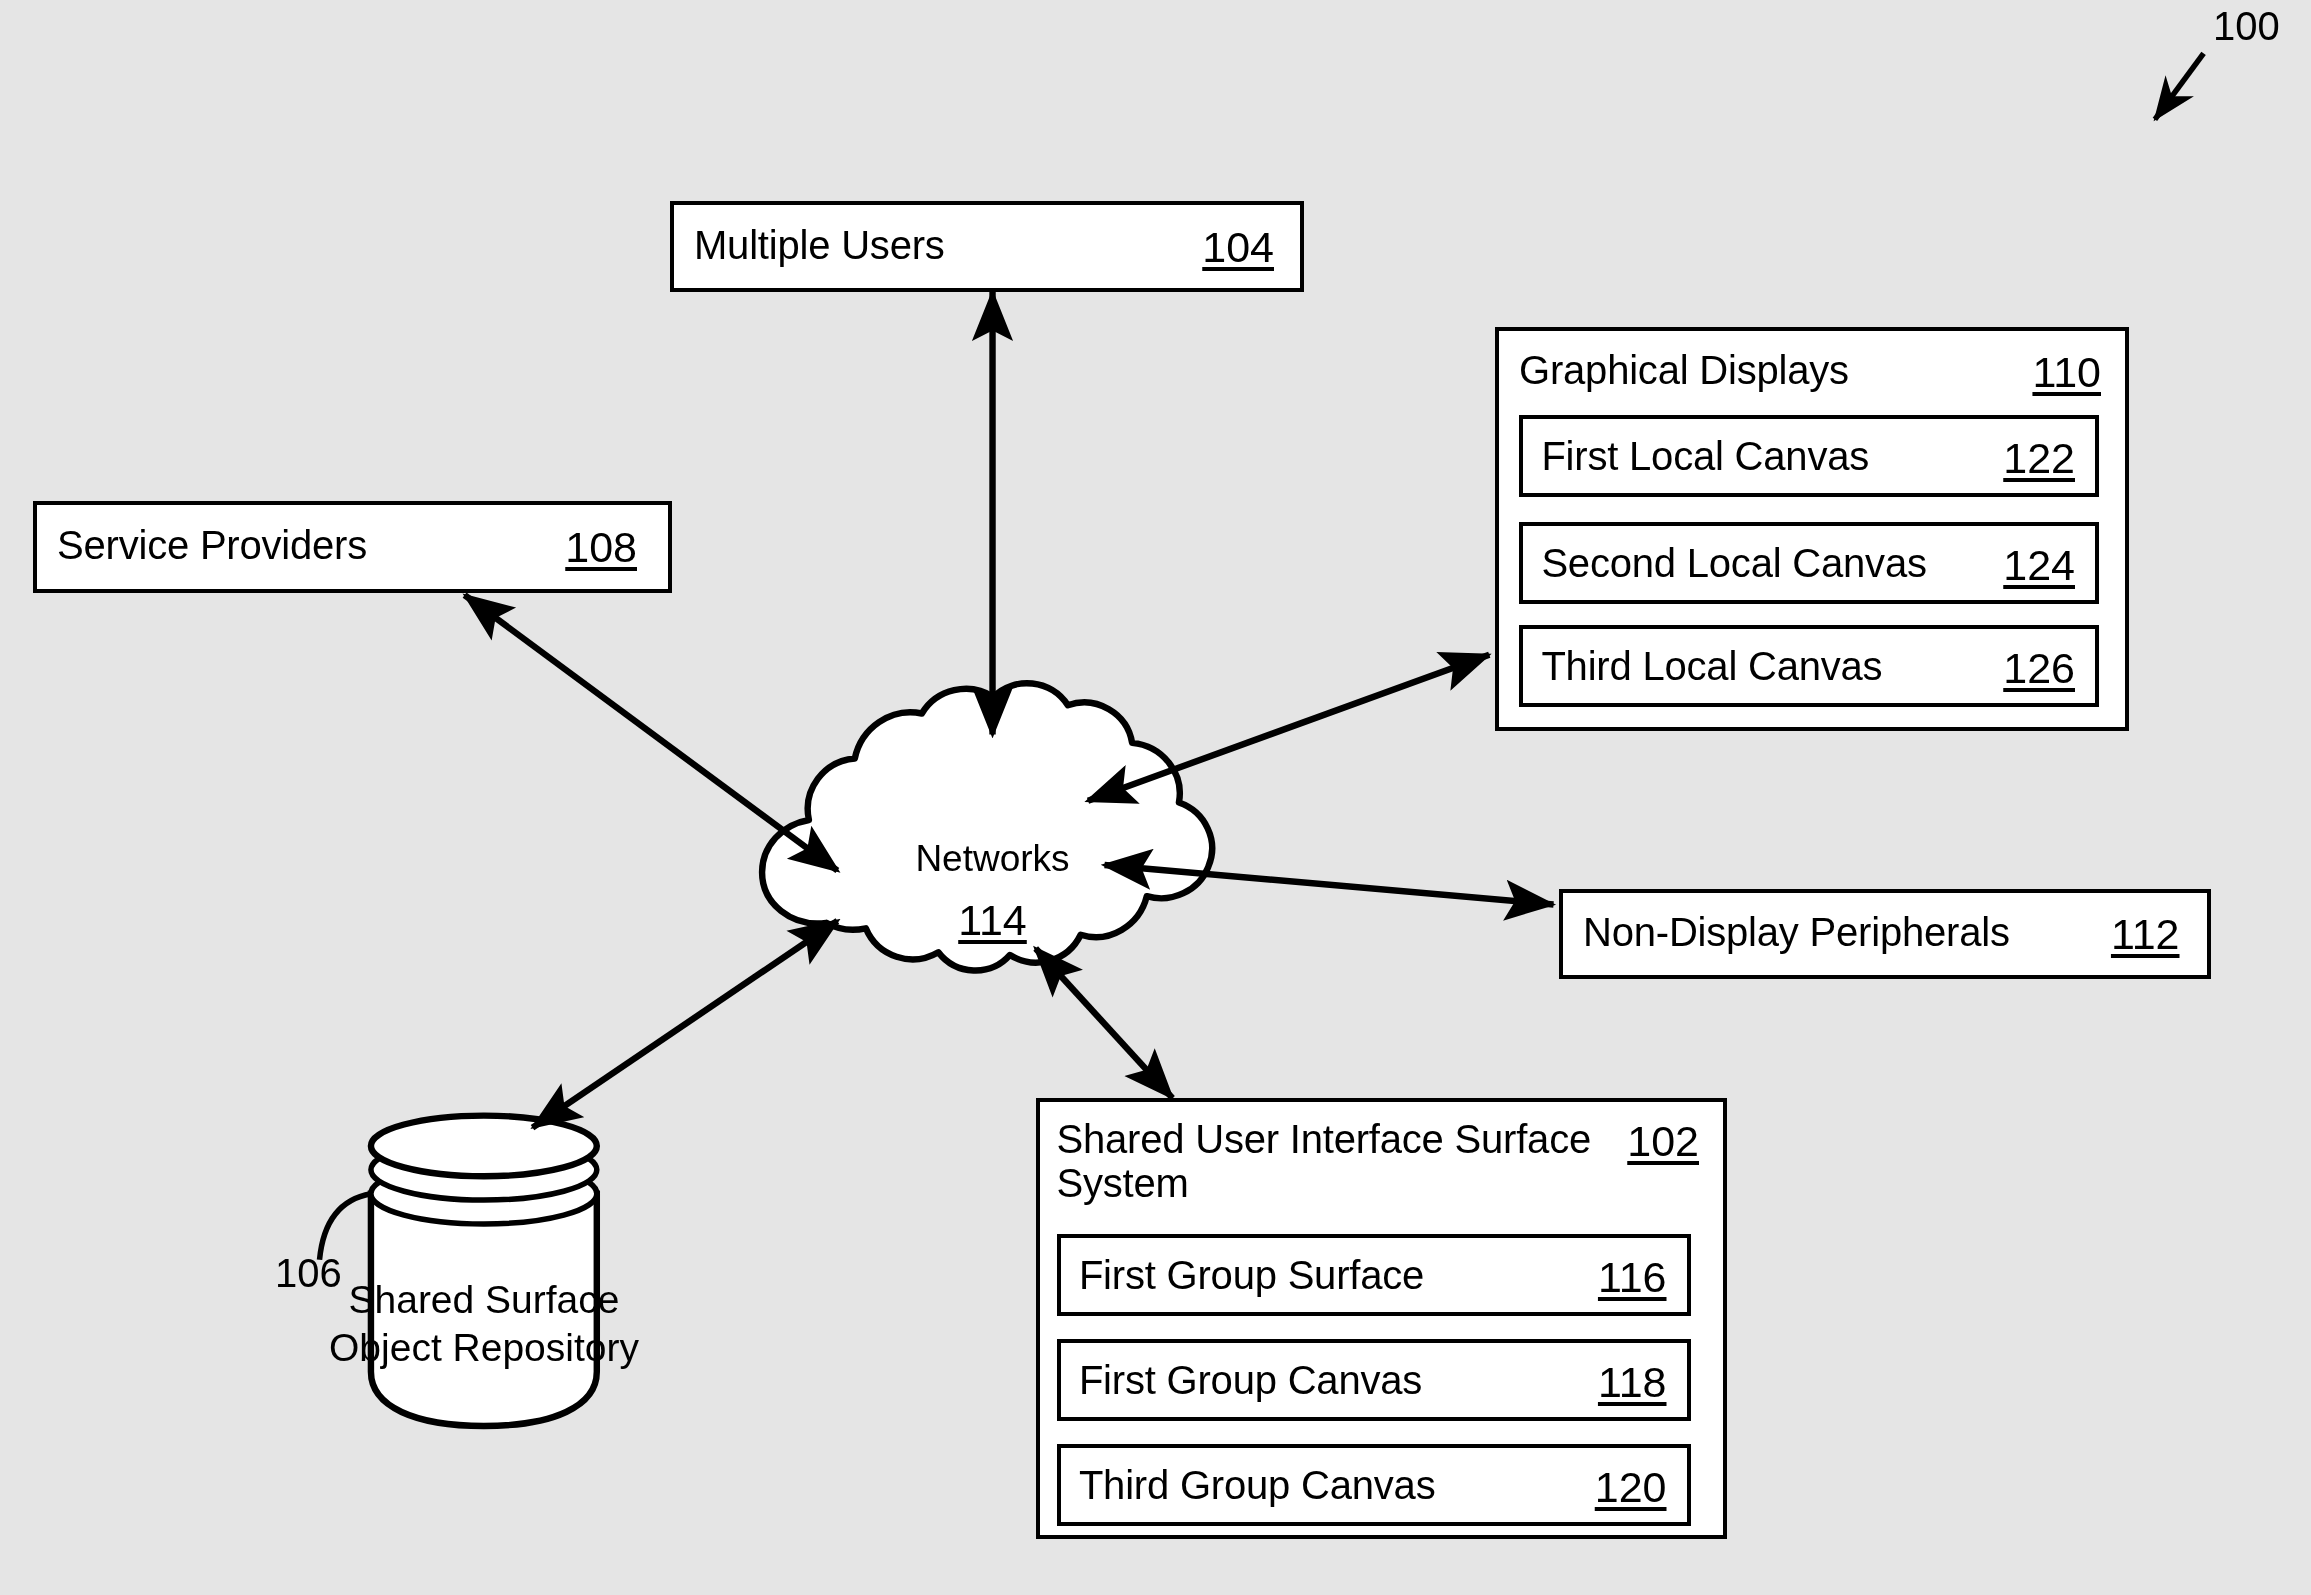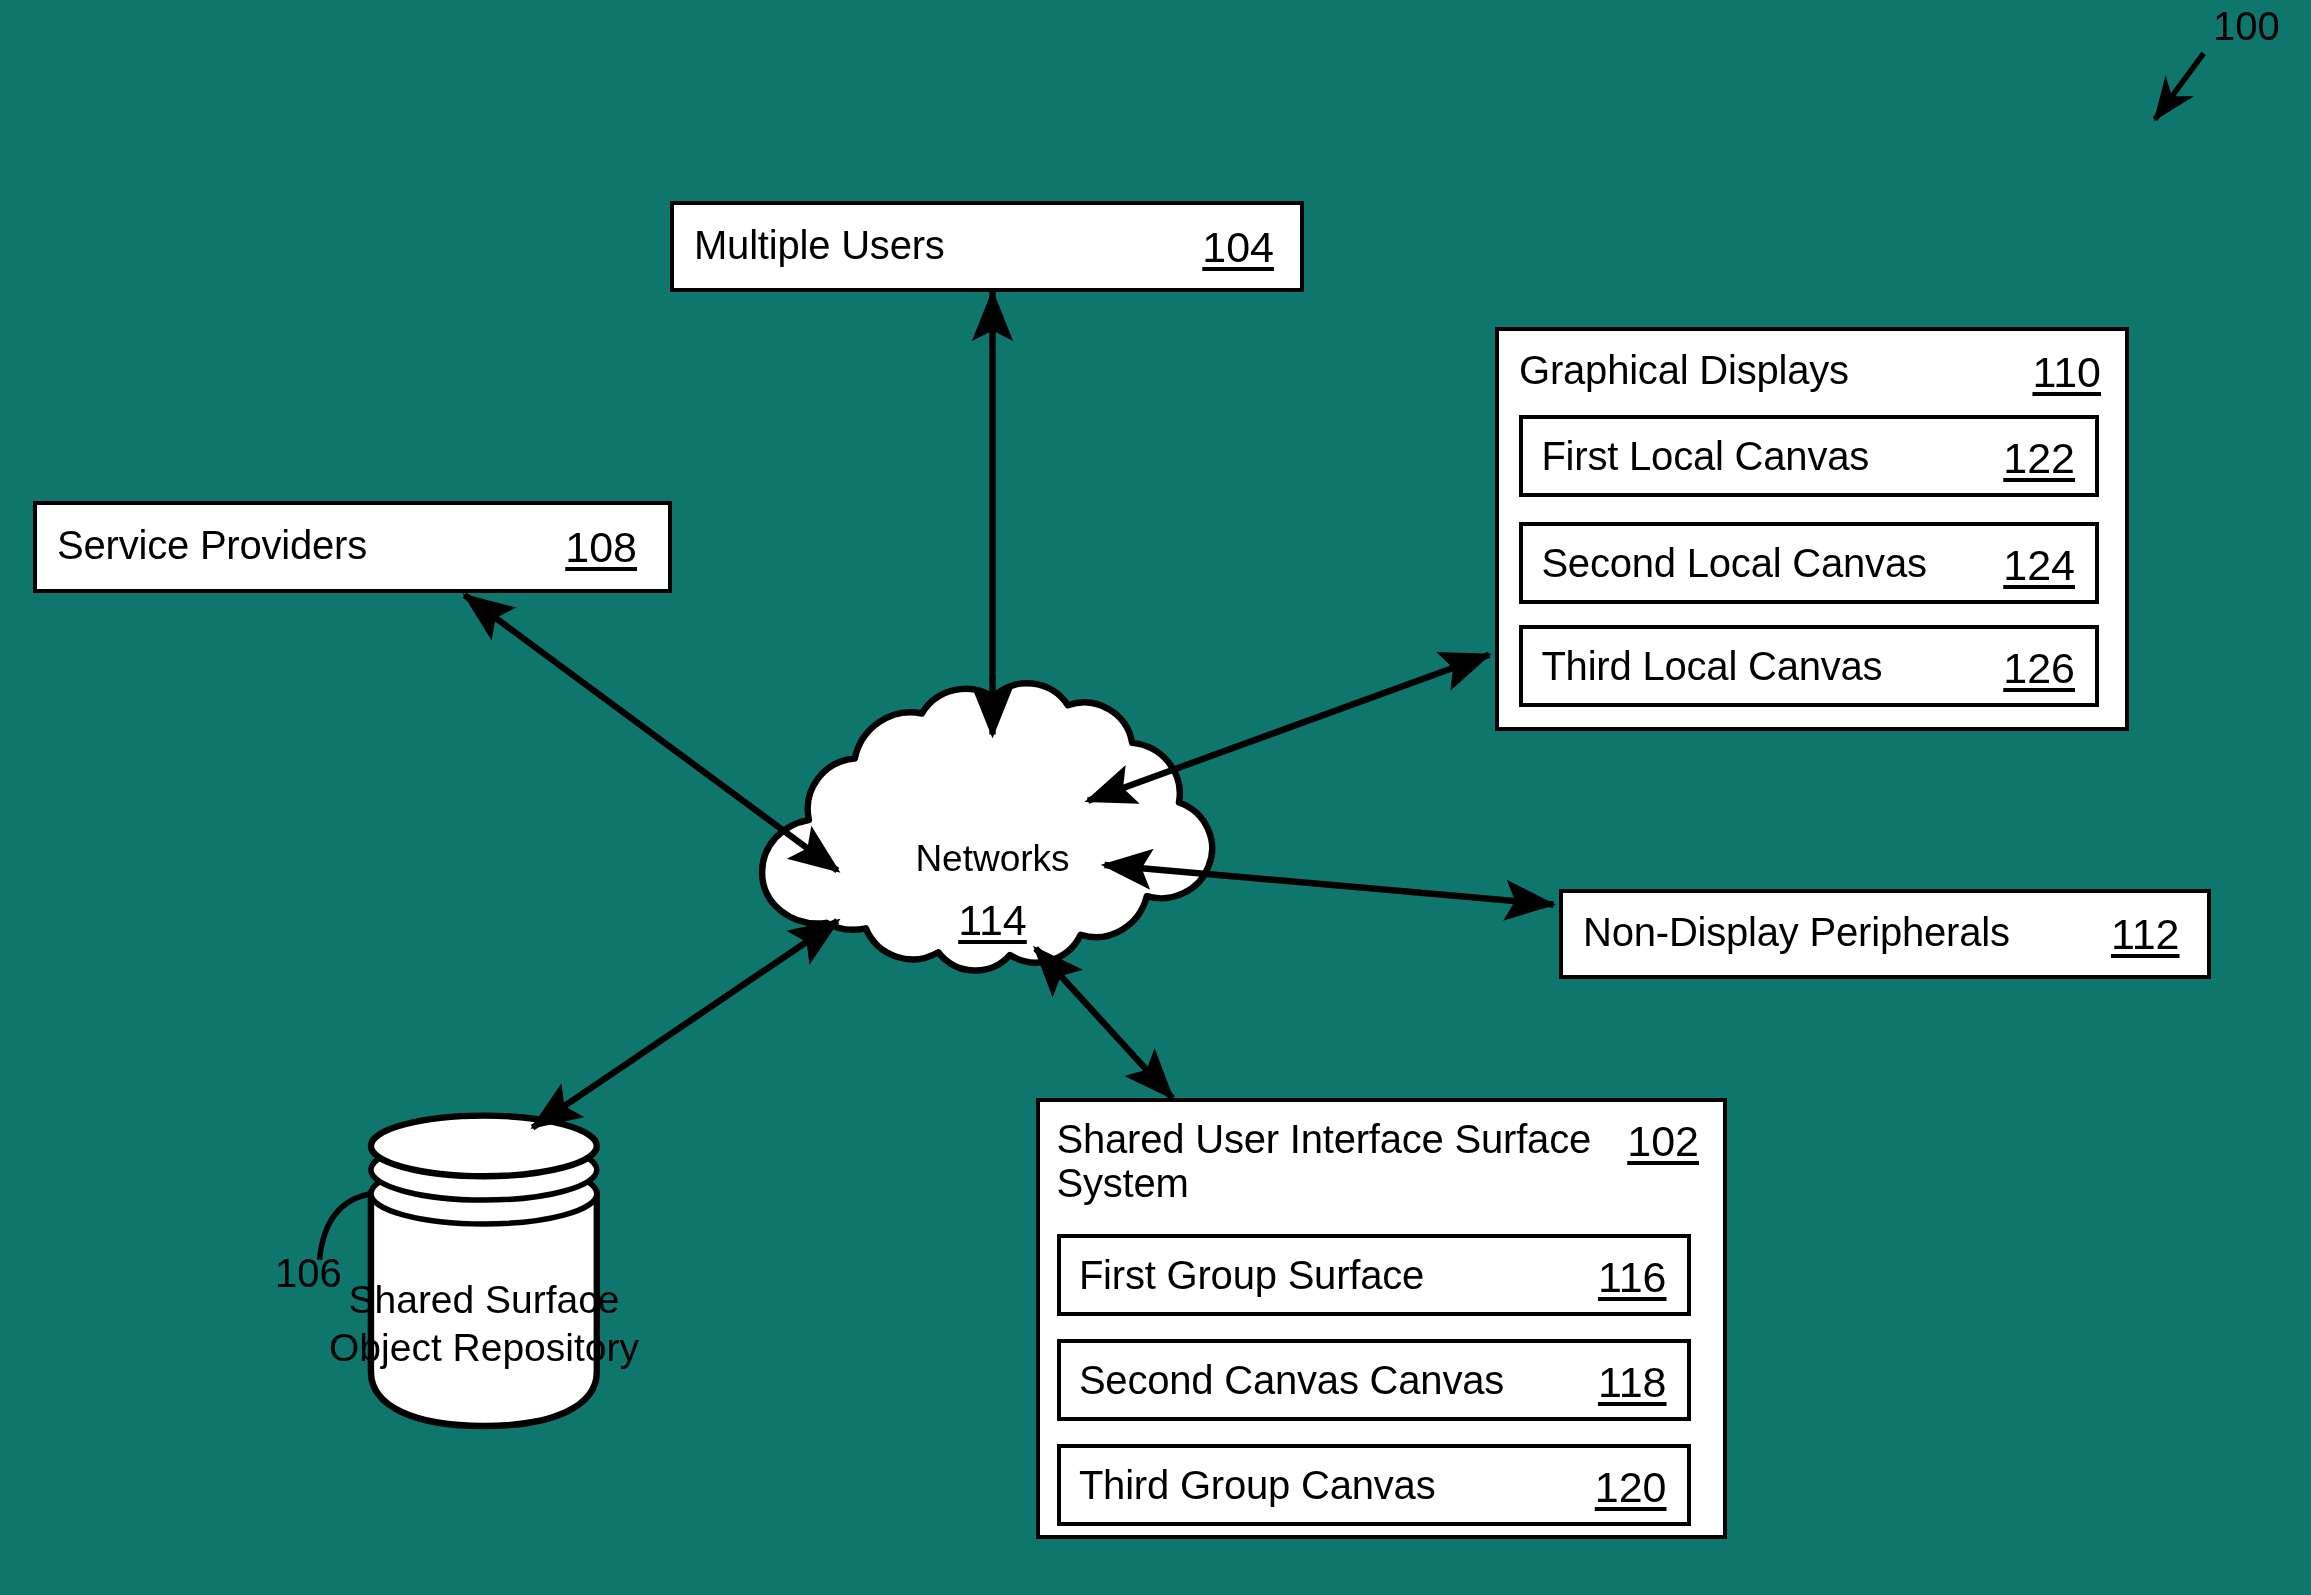--- a/index.html
+++ b/index.html
@@ -9,21 +9,21 @@
     background: #ffffff;
   }
   body {
     font-family: "Liberation Sans", sans-serif;
     color: #000000;
   }
   #figure-root {
     position: relative;
     width: 2311px;
     height: 1595px;
-    background: #0f766e;
+    background: #e5e5e5;
     overflow: hidden;
   }
   #svg-layer {
     position: absolute;
     left: 0;
     top: 0;
     width: 2311px;
     height: 1595px;
   }
   .node-box {
@@ -204,21 +204,21 @@
     <span class="box-label" style="left:16.5px; top:14.7px; width:551px;">Shared User Interface Surface
 System</span>
     <span class="ref-num" style="right:24px; top:14.7px;">102</span>
 
     <div class="inner-box" style="left:16.5px; top:132px; width:634px; height:82px;">
       <span class="box-label" style="left:18.4px; top:14.7px;">First Group Surface</span>
       <span class="ref-num" style="right:20px; top:14.7px;">116</span>
     </div>
 
     <div class="inner-box" style="left:16.5px; top:237px; width:634px; height:82px;">
-      <span class="box-label" style="left:18.4px; top:14.7px;">Second Canvas Canvas</span>
+      <span class="box-label" style="left:18.4px; top:14.7px;">First Group Canvas</span>
       <span class="ref-num" style="right:20px; top:14.7px;">118</span>
     </div>
 
     <div class="inner-box" style="left:16.5px; top:342px; width:634px; height:82px;">
       <span class="box-label" style="left:18.4px; top:14.7px;">Third Group Canvas</span>
       <span class="ref-num" style="right:20px; top:14.7px;">120</span>
     </div>
   </div>
 
 </div>

